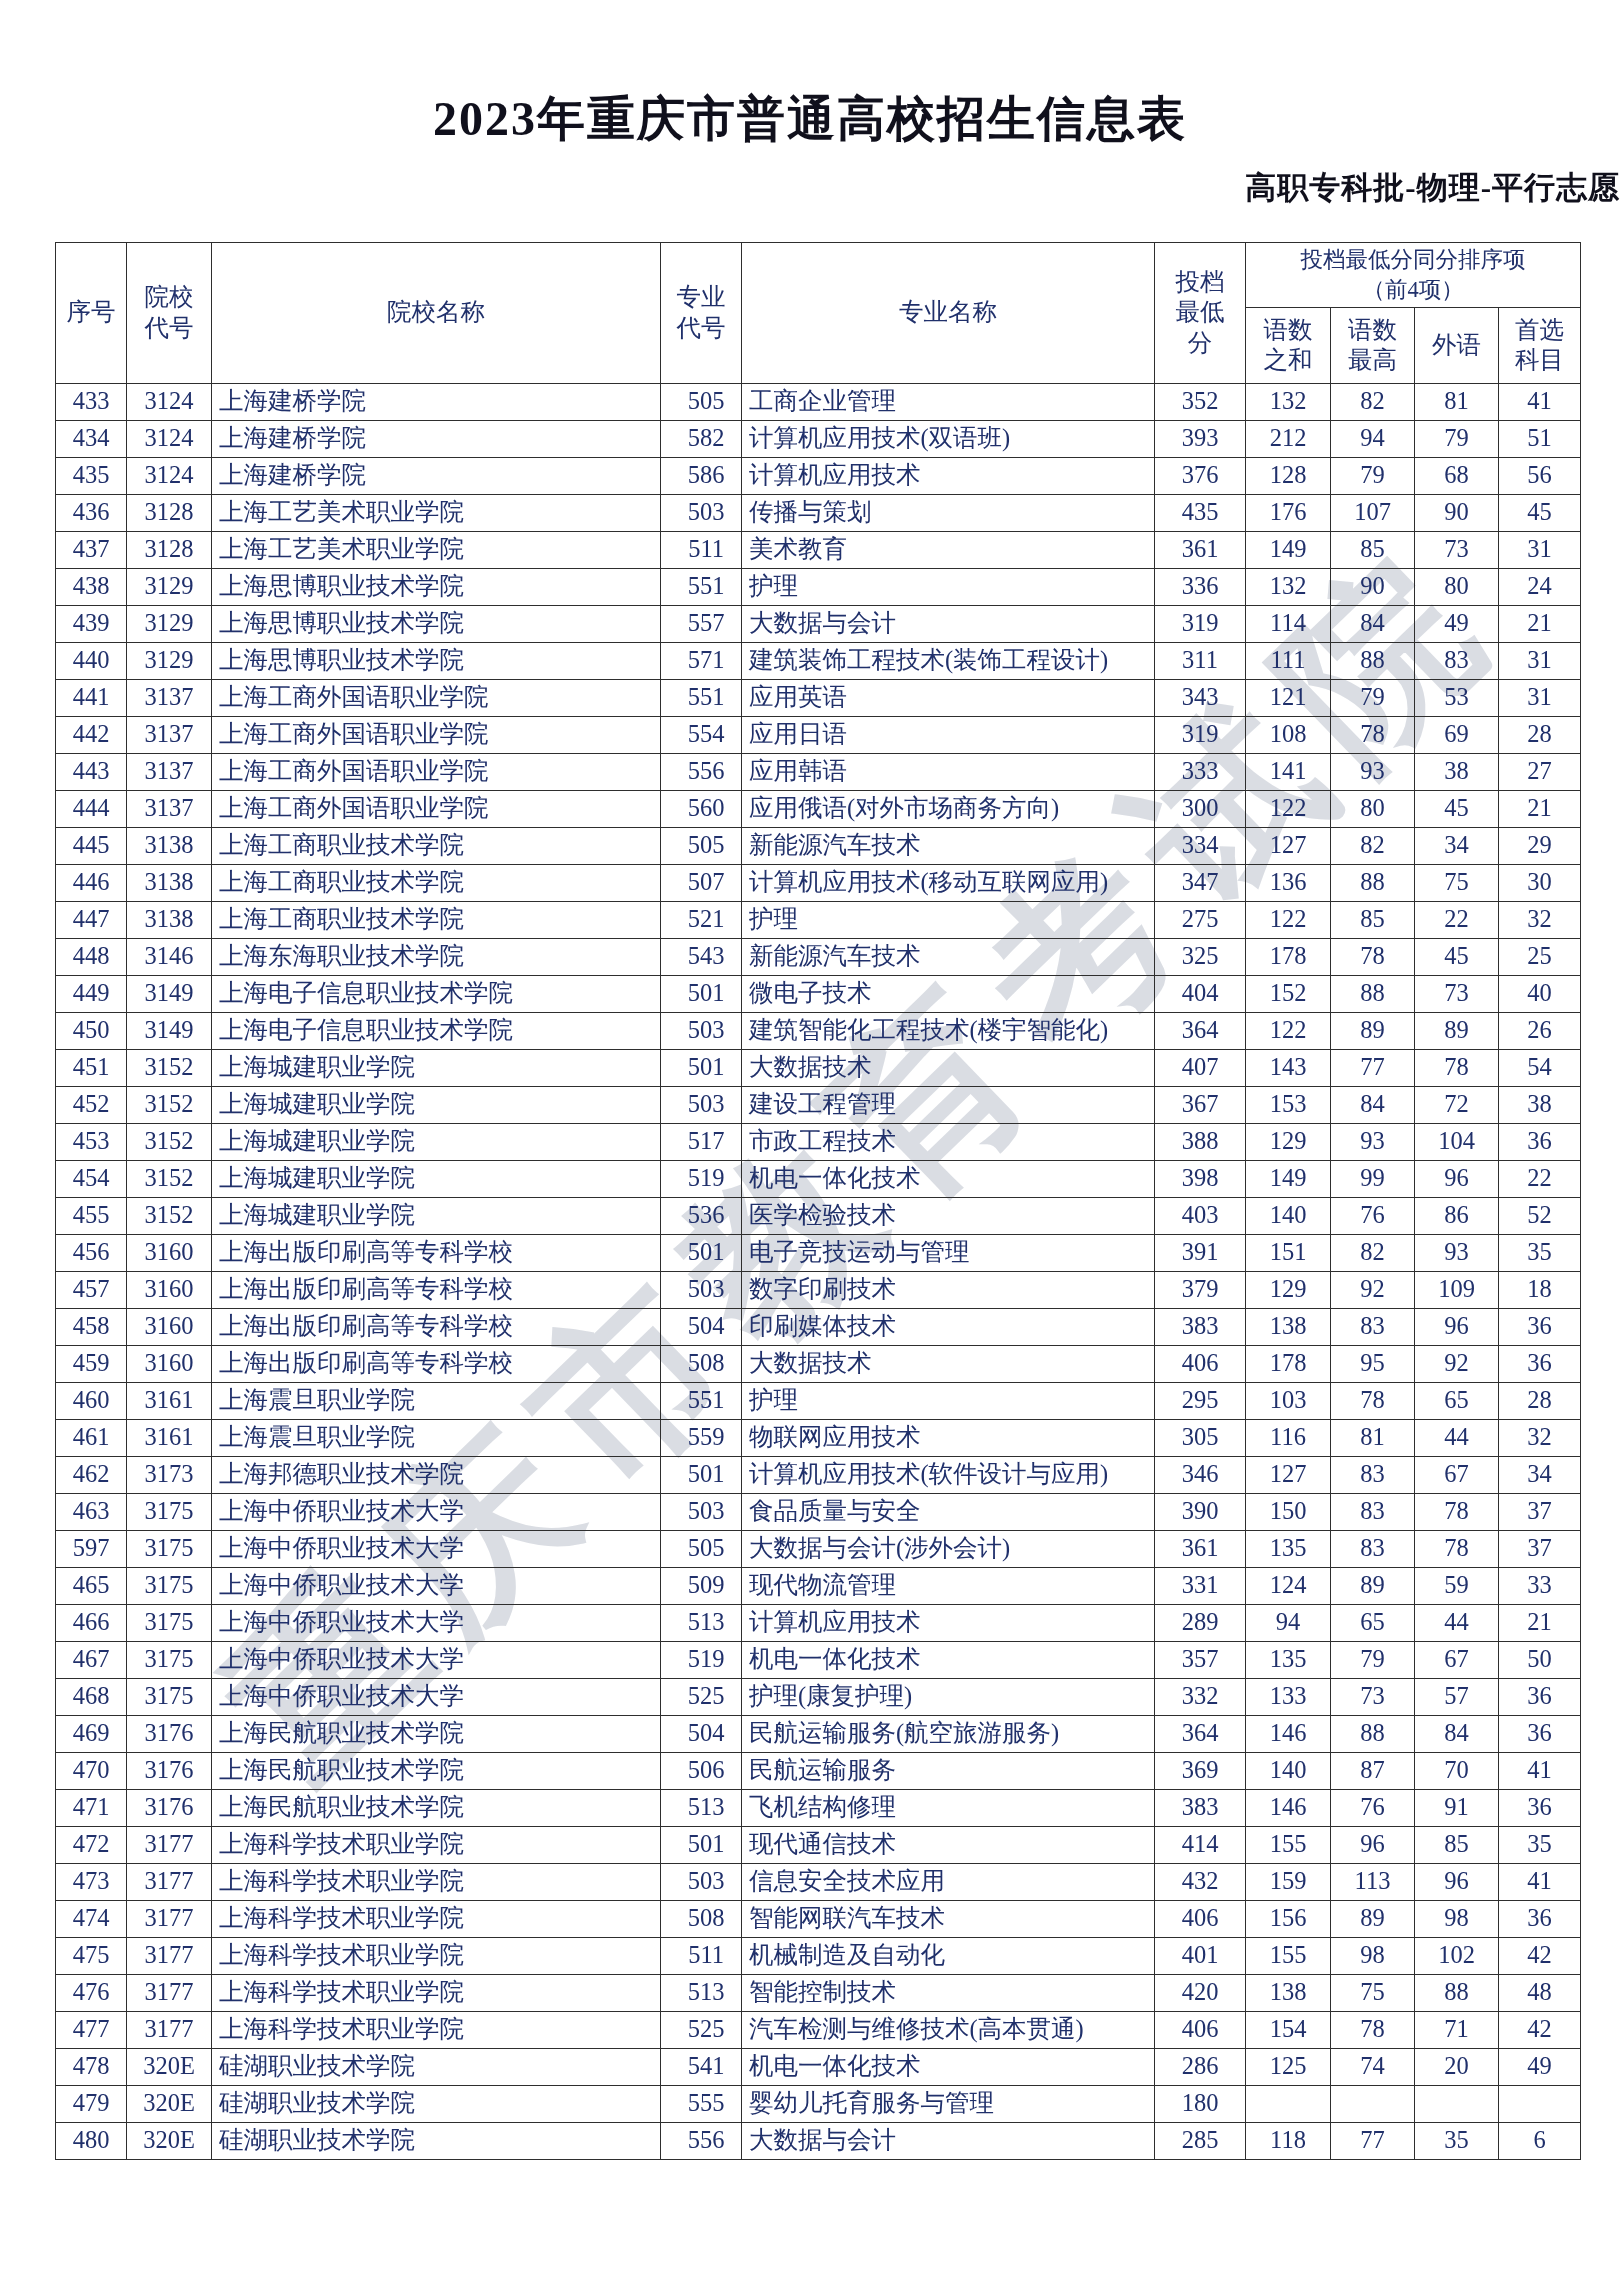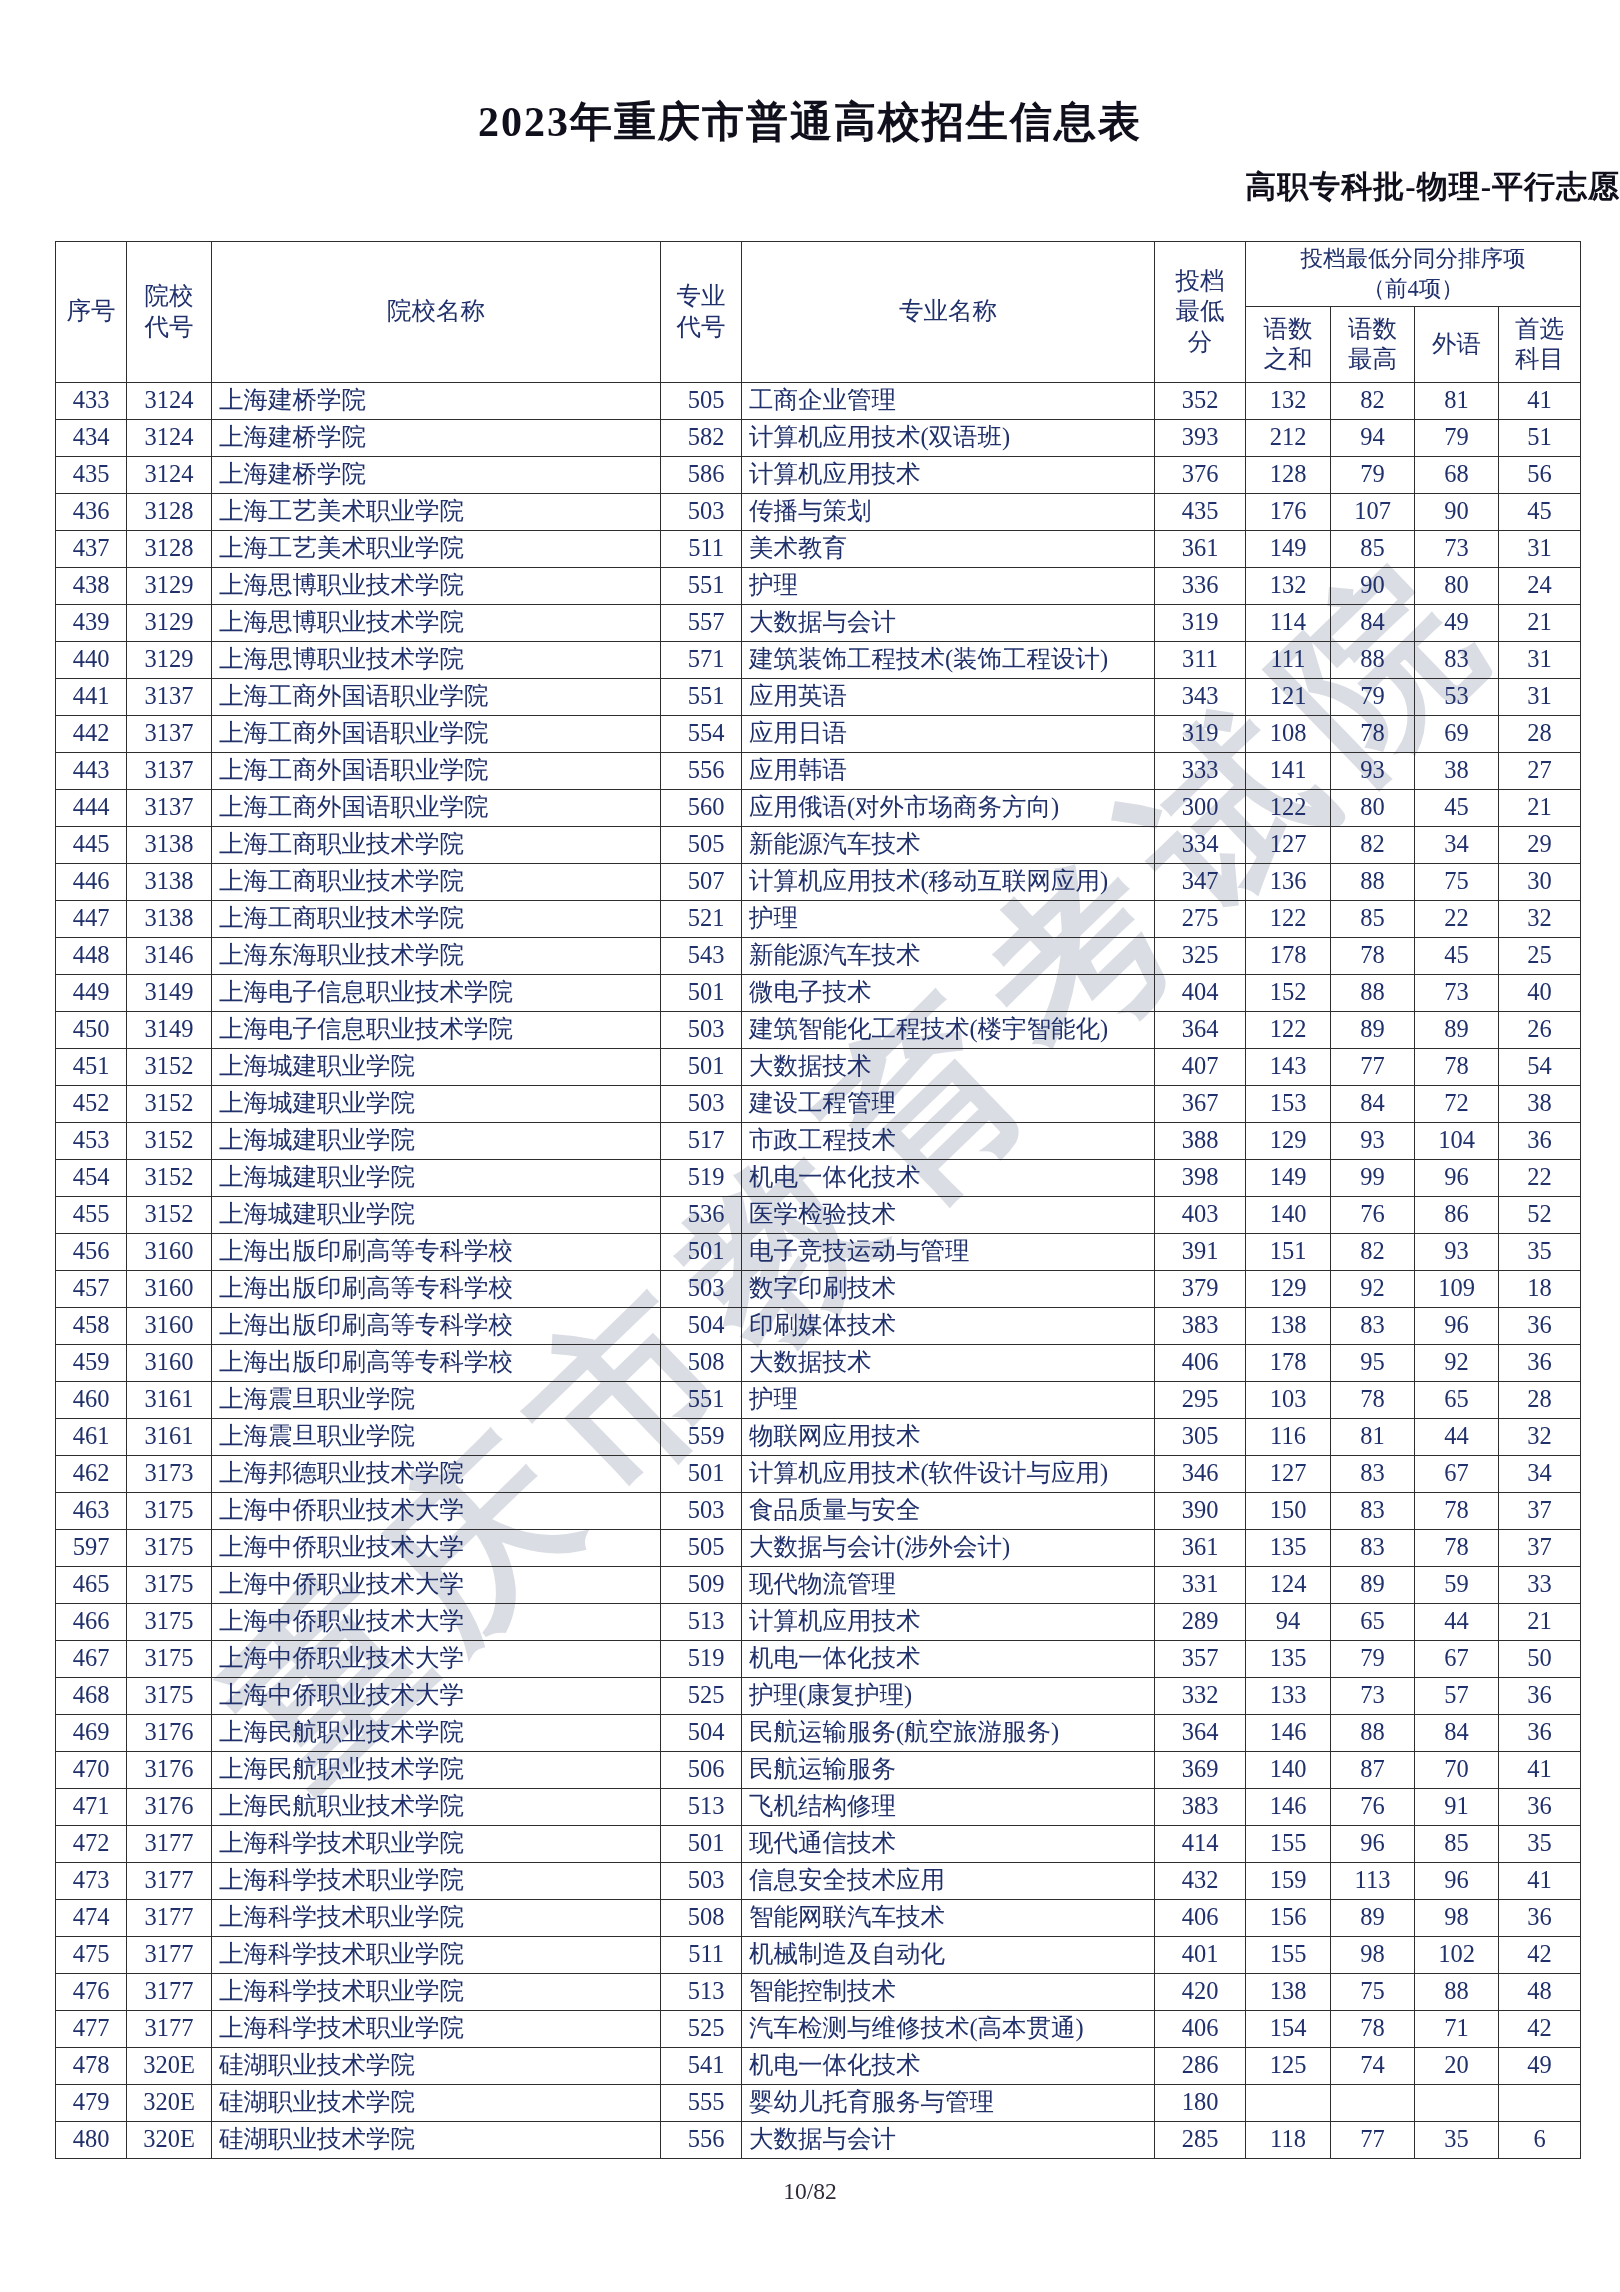--- a/index.html
+++ b/index.html
@@ -29,24 +29,24 @@
     font-weight: bold;
     letter-spacing: 27.4px;
     color: rgba(173, 180, 193, 0.45);
     white-space: nowrap;
     z-index: 0;
     pointer-events: none;
     user-select: none;
   }
   .content { position: relative; z-index: 1; }
   h1.title {
-    margin: 8px;
+    margin: 1px;
     padding-top: 86px;
     text-align: center;
-    font-size: 42px;
+    font-size: 48px;
     font-weight: bold;
     color: #10101c;
     letter-spacing: 2px;
   }
   h2.subtitle {
     margin: 15.7px 0 0 0;
     text-align: right;
     font-size: 31px;
     font-weight: bold;
     color: #10101c;
@@ -723,16 +723,15 @@
             <td class="c4">大数据与会计</td>
             <td class="c5">285</td>
             <td class="c6">118</td>
             <td class="c7">77</td>
             <td class="c8">35</td>
             <td class="c9">6</td>
           </tr>
         </tbody>
     </table>
 
-    <div class="footer">10/82</div>
   </div>
 </div>
 
 
 </body></html>

